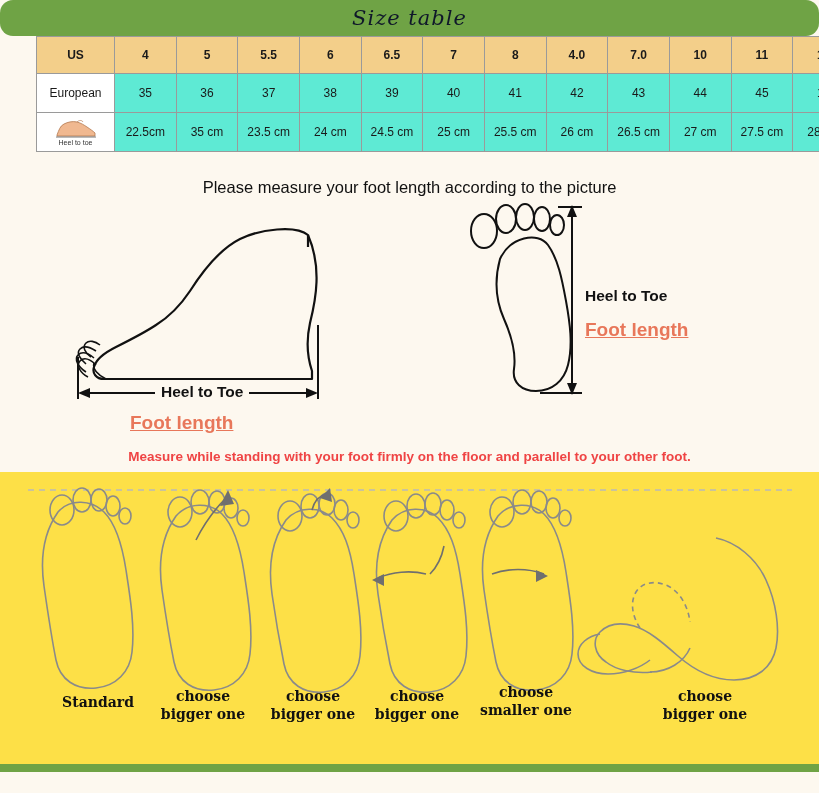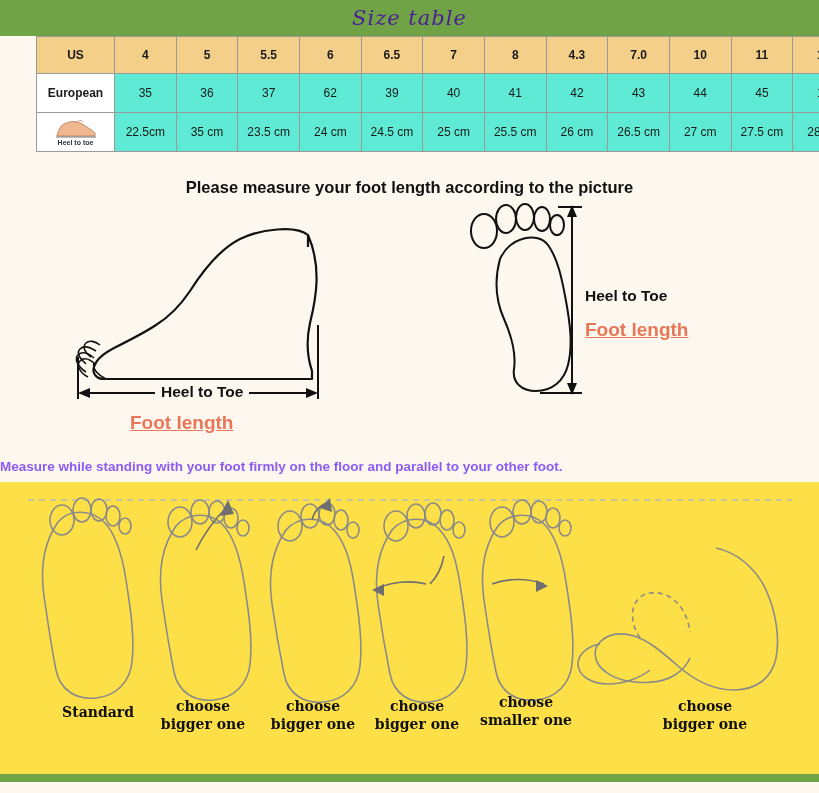--- a/index.html
+++ b/index.html
@@ -18,28 +18,29 @@
     width: 819px;
     height: 793px;
     position: relative;
     background: #fdf8ef;
   }
 
   
   .size-title {
     height: 36px;
     background: #6fa345;
-    color: #4c1d95;
+    color: #0f172a;
     font-family: "DejaVu Serif", serif;
     font-style: italic;
     font-size: 21px;
     display: flex;
     align-items: center;
     justify-content: center;
     letter-spacing: 1px;
+    border-radius: 13px;
   }
   table.size {
     width: 819px;
     border-collapse: collapse;
     table-layout: fixed;
     font-size: 12px;
     margin-left: 36px;
   }
   table.size td {
     border: 1px solid #9a9a9a;
@@ -52,21 +53,21 @@
     background: #f3cf8a;
     font-weight: bold;
     height: 32px;
   }
   table.size tr.row-eu td,
   table.size tr.row-cm td {
     background: #5eead4;
     height: 34px;
   }
   table.size td.label {
-    font-weight: bold;
+    font-weight: normal;
     font-size: 12px;
     width: 77px;
   }
   table.size tr.row-eu td.label,
   table.size tr.row-cm td.label {
     background: #ffffff;
   }
   .foot-thumb {
     display: flex;
     flex-direction: column;
@@ -77,21 +78,21 @@
   .foot-thumb .cap {
     font-size: 7px;
     color: #333;
     margin-top: 1px;
   }
 
   
   .measure-heading {
     text-align: center;
     font-size: 16.5px;
-    font-weight: bold;
+    font-weight: normal;
     color: #111;
     margin-top: 26px;
   }
   .diagram-row {
     position: relative;
     height: 250px;
   }
   .side-foot {
     position: absolute;
     left: 60px;
@@ -107,25 +108,25 @@
     font-weight: bold;
     color: #111;
   }
   .lbl-len {
     font-size: 19px;
     color: #e8775a;
     font-weight: bold;
     text-decoration: underline;
   }
   .standing-note {
-    text-align: left;
+    text-align: center;
     font-size: 13.5px;
     font-weight: bold;
-    color: #8b5cf6;
-    margin-top: 12px;
+    color: #ef4444;
+    margin-top: 2px;
   }
 
   
   .bottom-block {
     position: relative;
     height: 300px;
     margin-top: 8px;
     background: #fde047;
   }
   .bottom-caption {
@@ -158,32 +159,32 @@
     <tbody>
       <tr class="row-us">
         <td class="label">US</td>
         <td>4</td>
         <td>5</td>
         <td>5.5</td>
         <td>6</td>
         <td>6.5</td>
         <td>7</td>
         <td>8</td>
-        <td>4.3</td>
+        <td>4.0</td>
         <td>7.0</td>
         <td>10</td>
         <td>11</td>
         <td>12</td>
       </tr>
       <tr class="row-eu">
         <td class="label">European</td>
         <td>35</td>
         <td>36</td>
         <td>37</td>
-        <td>62</td>
+        <td>38</td>
         <td>39</td>
         <td>40</td>
         <td>41</td>
         <td>42</td>
         <td>43</td>
         <td>44</td>
         <td>45</td>
         <td>18</td>
       </tr>
       <tr class="row-cm">

